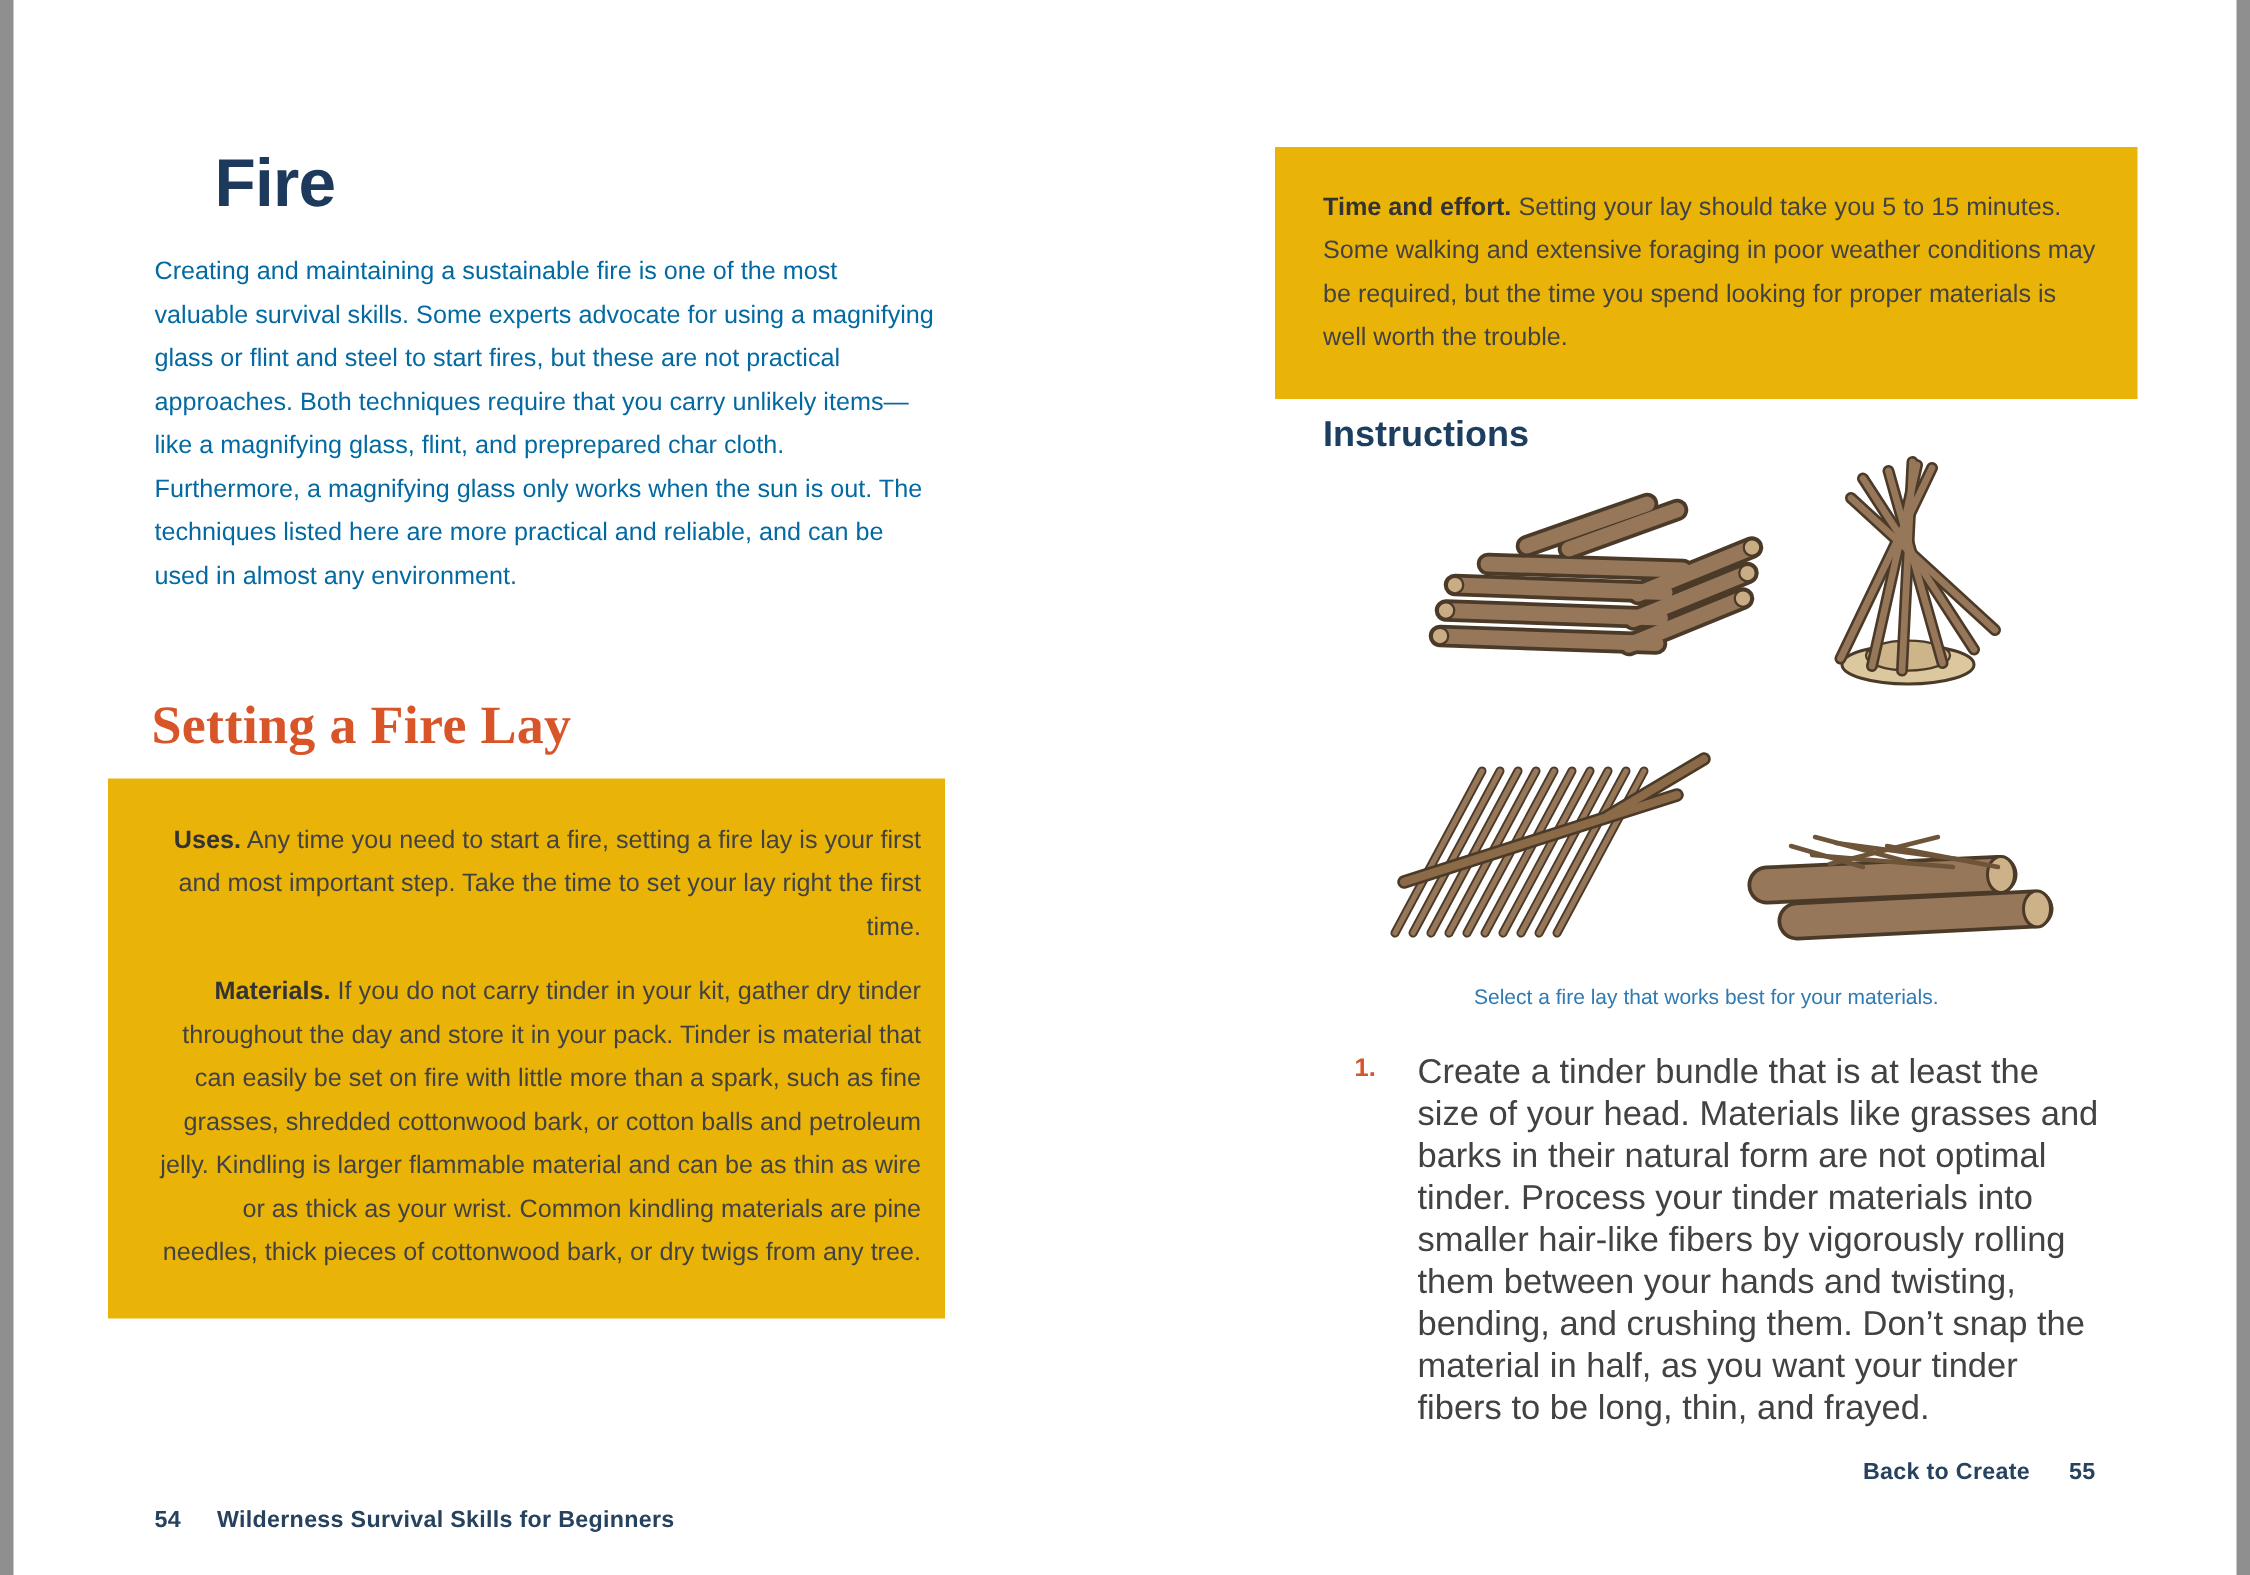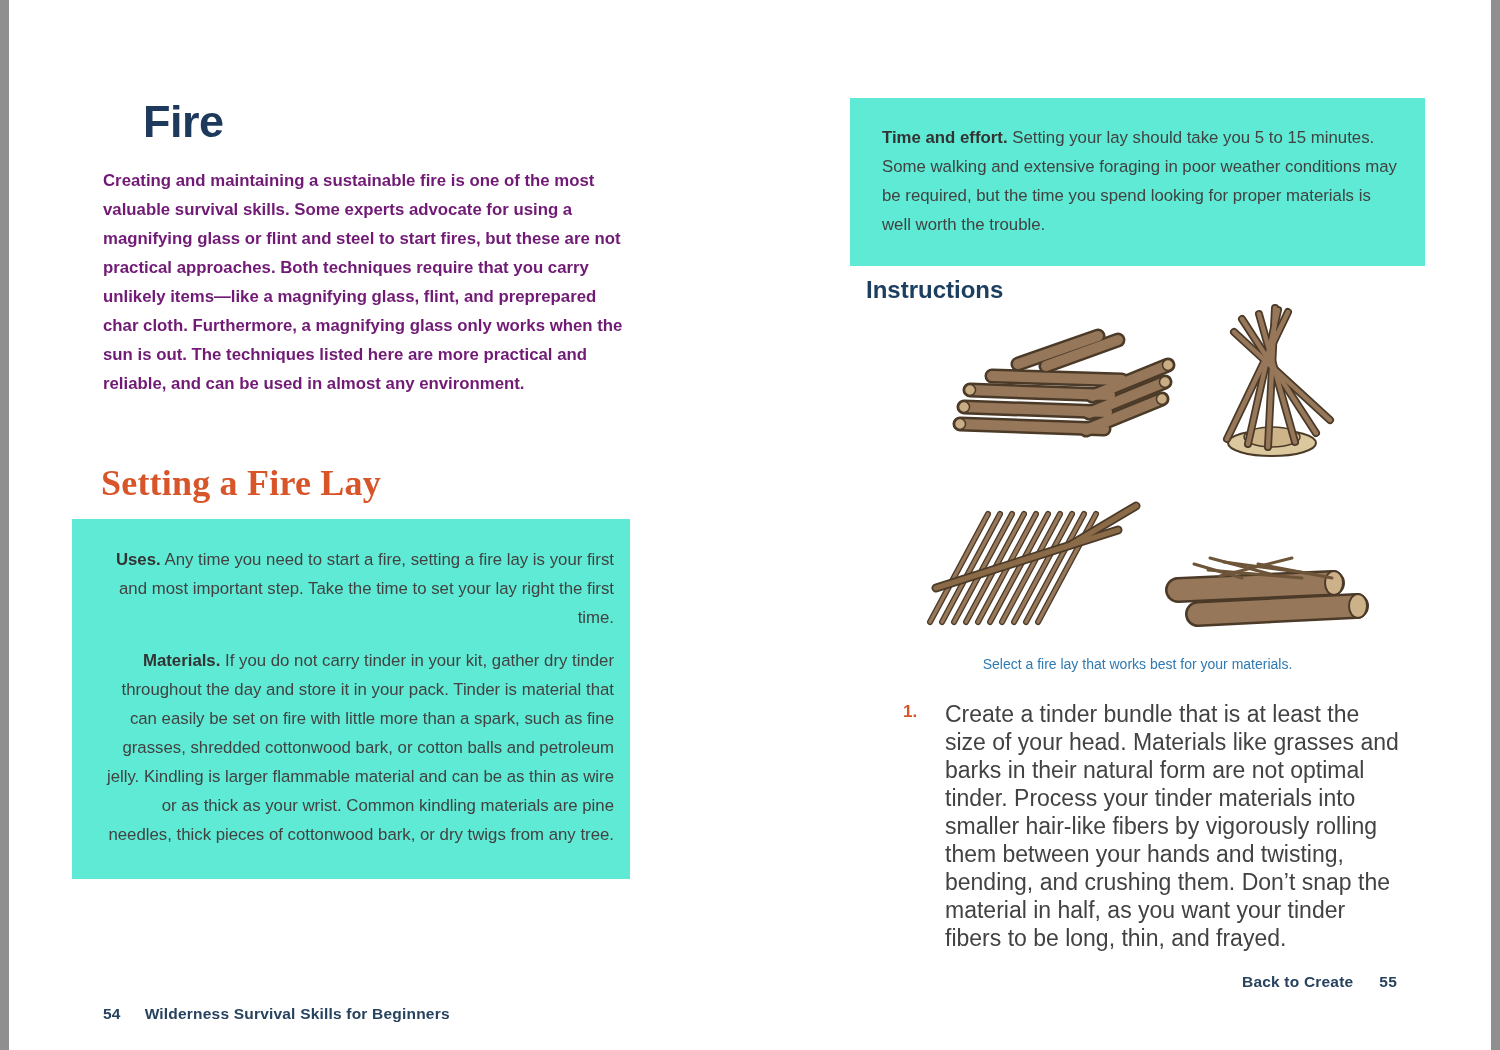--- a/index.html
+++ b/index.html
@@ -18,29 +18,29 @@
 
   h1,h2,p{margin:0;}
 
   
   .page-title{
     position:absolute;left:102px;top:96px;
     font-size:45px;font-weight:bold;color:#1d3a5c;letter-spacing:-0.5px;margin-left:41px;
   }
   .intro{
     position:absolute;left:103px;top:166px;width:521px;
-    font-size:16.8px;line-height:29px;color:#701a75;font-weight:bold;
+    font-size:16.8px;line-height:29px;color:#0369a1;
   }
   .section-heading{
     position:absolute;left:101px;top:462px;
     font-family:"Liberation Serif",serif;
     font-size:36px;font-weight:bold;color:#d8552a;letter-spacing:0.2px;
   }
   .info-box{
-    background:#5eead4;
+    background:#eab308;
     font-size:16.8px;line-height:29px;color:#424242;
   }
   .info-box-left{
     position:absolute;left:72px;top:519px;width:511px;
     padding:26px 16px 30px 31px;
     text-align:right;
   }
   .info-box p + p{margin-top:14px;}
   .lbl{color:#333333;font-weight:bold;}
 
@@ -52,21 +52,21 @@
   .footer-left .foottitle{margin-left:24px;}
   .footer-right{left:100px;width:547px;text-align:right;}
   .footer-right .pagenum{margin-left:26px;text-align:right;}
 
   
   .info-box-right{
     position:absolute;left:100px;top:98px;width:515px;
     padding:25px 28px 27px 32px;
   }
   .instructions-heading{
-    position:absolute;left:116px;top:276px;
+    position:absolute;left:132px;top:276px;
     font-size:24px;font-weight:bold;color:#1c3f60;text-align:right;
   }
   .illustrations{
     position:absolute;left:100px;top:302px;width:575px;height:345px;
   }
   .illu{position:absolute;}
   .illu-cabin{left:78px;top:10px;width:250px;height:135px;}
   .illu-teepee{left:352px;top:0px;width:140px;height:160px;}
   .illu-leanto{left:72px;top:178px;width:220px;height:150px;}
   .illu-pile{left:300px;top:232px;width:220px;height:100px;}

